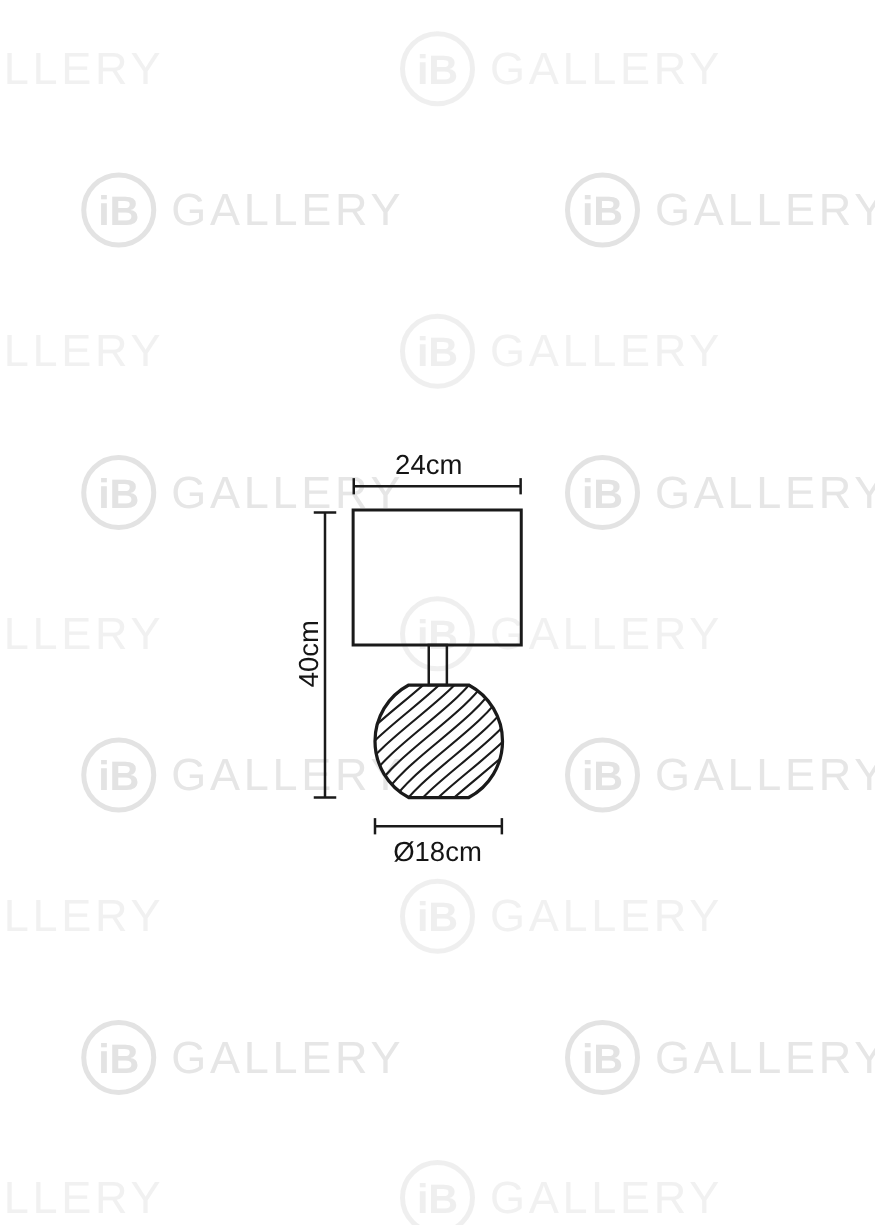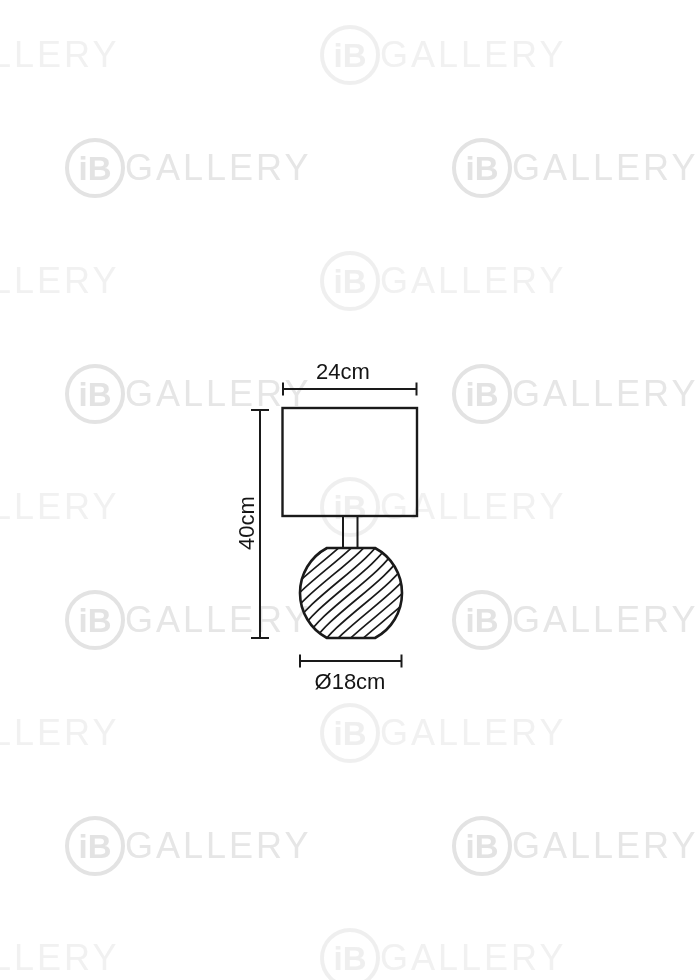--- a/index.html
+++ b/index.html
@@ -16,21 +16,21 @@
   .wm-circle{
     width:52px;height:52px;border:4px solid #e3e3e3;border-radius:50%;
     display:flex;align-items:center;justify-content:center;flex:0 0 auto;
     box-shadow:1px 1px 0 rgba(255,255,255,.9);
   }
   .wm-ib{
     font-size:33px;font-weight:bold;color:#e3e3e3;line-height:1;
     text-shadow:1px 1px 0 #ffffff;letter-spacing:0;
   }
   .wm-text{
-    font-size:36px;font-weight:400;color:#e6e6e6;
+    margin-left:12px;font-size:36px;font-weight:400;color:#e6e6e6;
     letter-spacing:3px;line-height:1;
     text-shadow:1.5px 1.5px 0 #ffffff;
   }
   
   .drawing{position:absolute;left:0;top:0;}
   .dim-text{
     font-family:"Liberation Sans", sans-serif;
     font-size:22px;fill:#151515;
   }
 </style>

